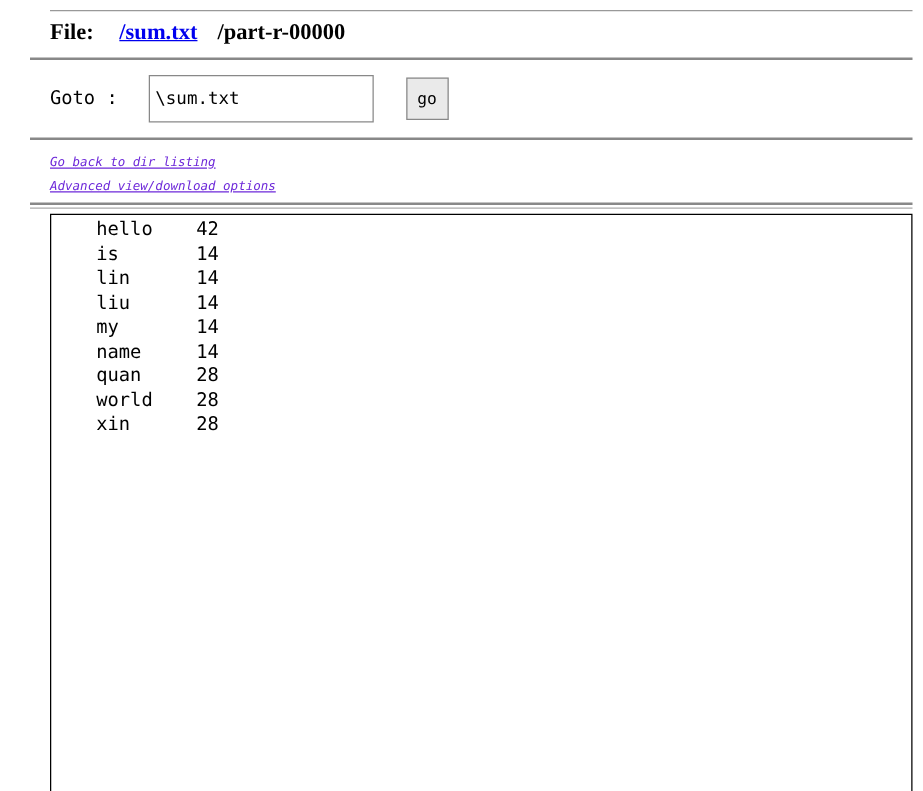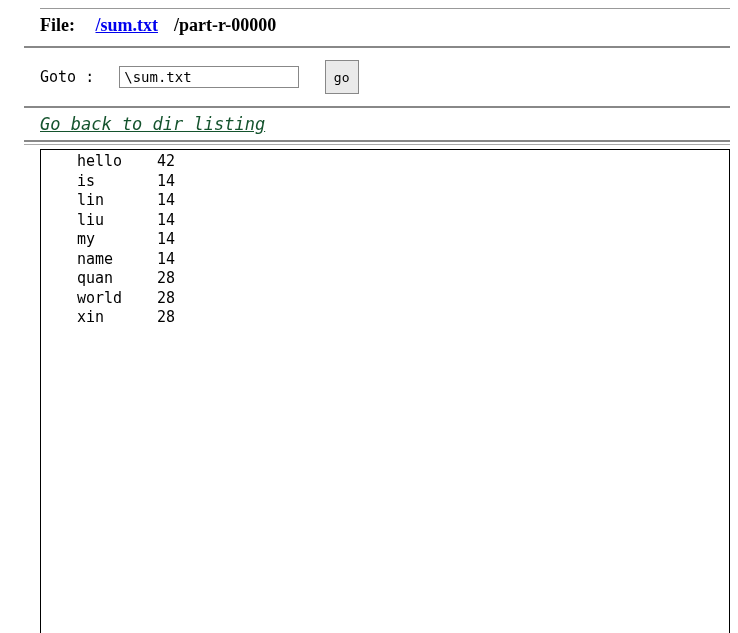--- a/index.html
+++ b/index.html
@@ -45,46 +45,46 @@
       margin: 12px 0;
       font-family: monospace, "SimSun";
     }
     .goto-label {
       font-family: monospace;
       font-size: 15px;
       text-align: right;
     }
     .goto-input {
       width: 180px;
-      height: 22px;
+      height: 38px;
       border: 1px solid #888;
       padding: 0 4px;
       font-family: "SimSun", monospace;
       font-size: 14px;
       vertical-align: middle;
     }
     .go-button {
       height: 34px;
       padding: 0 8px;
       border: 1px solid #888;
       background: #eaeaea;
       font-family: monospace;
       font-size: 13px;
       vertical-align: middle;
       cursor: pointer;
     }
     .links-area {
       margin: 4px 0 6px 0;
     }
     .links-area a {
-      color: #14532d;
+      color: #6d28d9;
       text-decoration: underline;
       font-style: italic;
       font-family: monospace, "SimSun";
-      font-size: 17px;
+      font-size: 10px;
     }
     .double-rule {
       margin: 4px 0;
     }
     .double-rule hr {
       margin: 2px 0;
     }
     .file-box {
       border: 1px solid #000;
       height: 528px;
@@ -118,20 +118,21 @@
 <div class="goto-row">
   <span class="goto-label">Goto : </span>
   <input type="text" class="goto-input" value="\sum.txt" style="">
   <button class="go-button">go</button>
 </div>
 
 <hr>
 
 <div class="links-area">
   <a href="#">Go back to dir listing</a><br>
+  <a href="#">Advanced view/download options</a>
 </div>
 
 <div class="double-rule">
   <hr>
   <hr class="thin">
 </div>
 
 <div class="file-box" id="file-box"><div class="file-row"><span class="col-key">hello</span><span class="col-val">42</span></div><div class="file-row"><span class="col-key">is</span><span class="col-val">14</span></div><div class="file-row"><span class="col-key">lin</span><span class="col-val">14</span></div><div class="file-row"><span class="col-key">liu</span><span class="col-val">14</span></div><div class="file-row"><span class="col-key">my</span><span class="col-val">14</span></div><div class="file-row"><span class="col-key">name</span><span class="col-val">14</span></div><div class="file-row"><span class="col-key">quan</span><span class="col-val">28</span></div><div class="file-row"><span class="col-key">world</span><span class="col-val">28</span></div><div class="file-row"><span class="col-key">xin</span><span class="col-val">28</span></div></div>
 
 </body></html>

